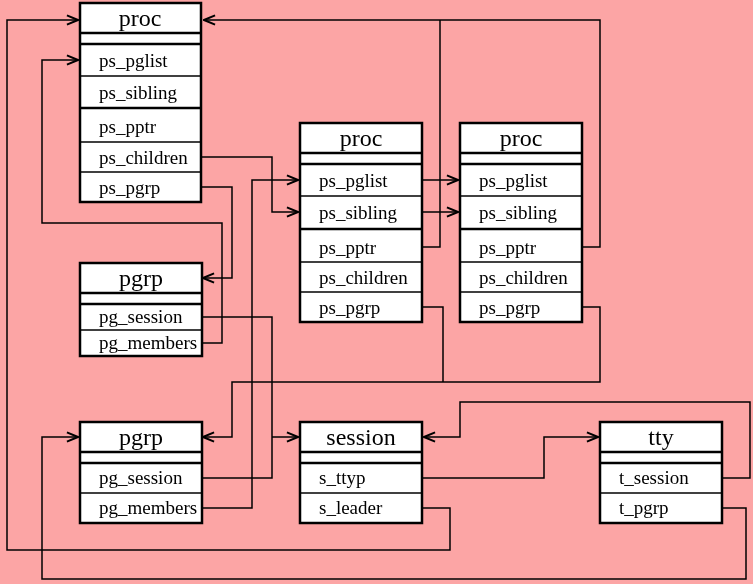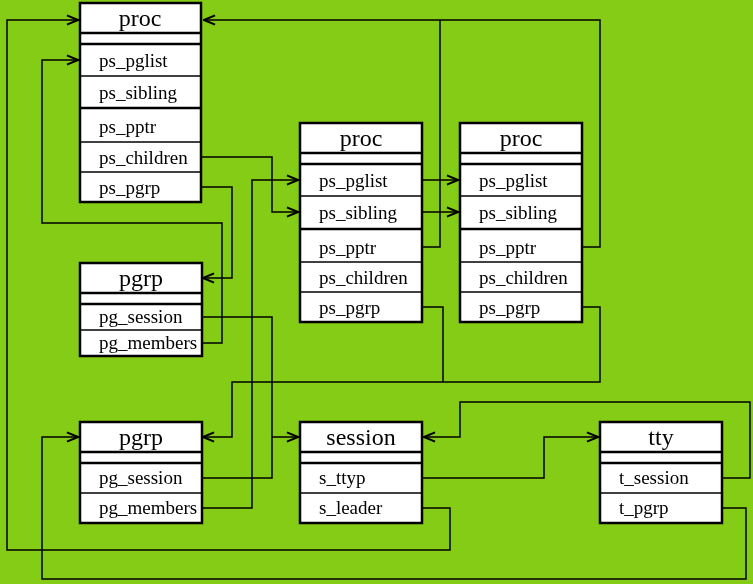--- a/index.html
+++ b/index.html
@@ -1,16 +1,16 @@
 <!DOCTYPE html>
 <html><head>
 <meta charset="utf-8">
 <style>
   html,body{margin:0;padding:0;background:#ffffff;}
-  #stage{position:relative;width:753px;height:584px;background:#84cc16;overflow:hidden;}
+  #stage{position:relative;width:753px;height:584px;background:#fca5a5;overflow:hidden;}
   svg{display:block;}
   .frame{fill:#ffffff;stroke:#000000;stroke-width:2.5;}
   .thick{stroke:#000000;stroke-width:2.5;}
   .thin{stroke:#000000;stroke-width:1.5;}
   .edge{fill:none;stroke:#000000;stroke-width:1.5;}
   .title{font-family:"Liberation Serif","DejaVu Serif",serif;font-size:24px;fill:#000;}
   .field{font-family:"Liberation Serif","DejaVu Serif",serif;font-size:19px;fill:#000;}
 </style>
 </head>
 <body>

